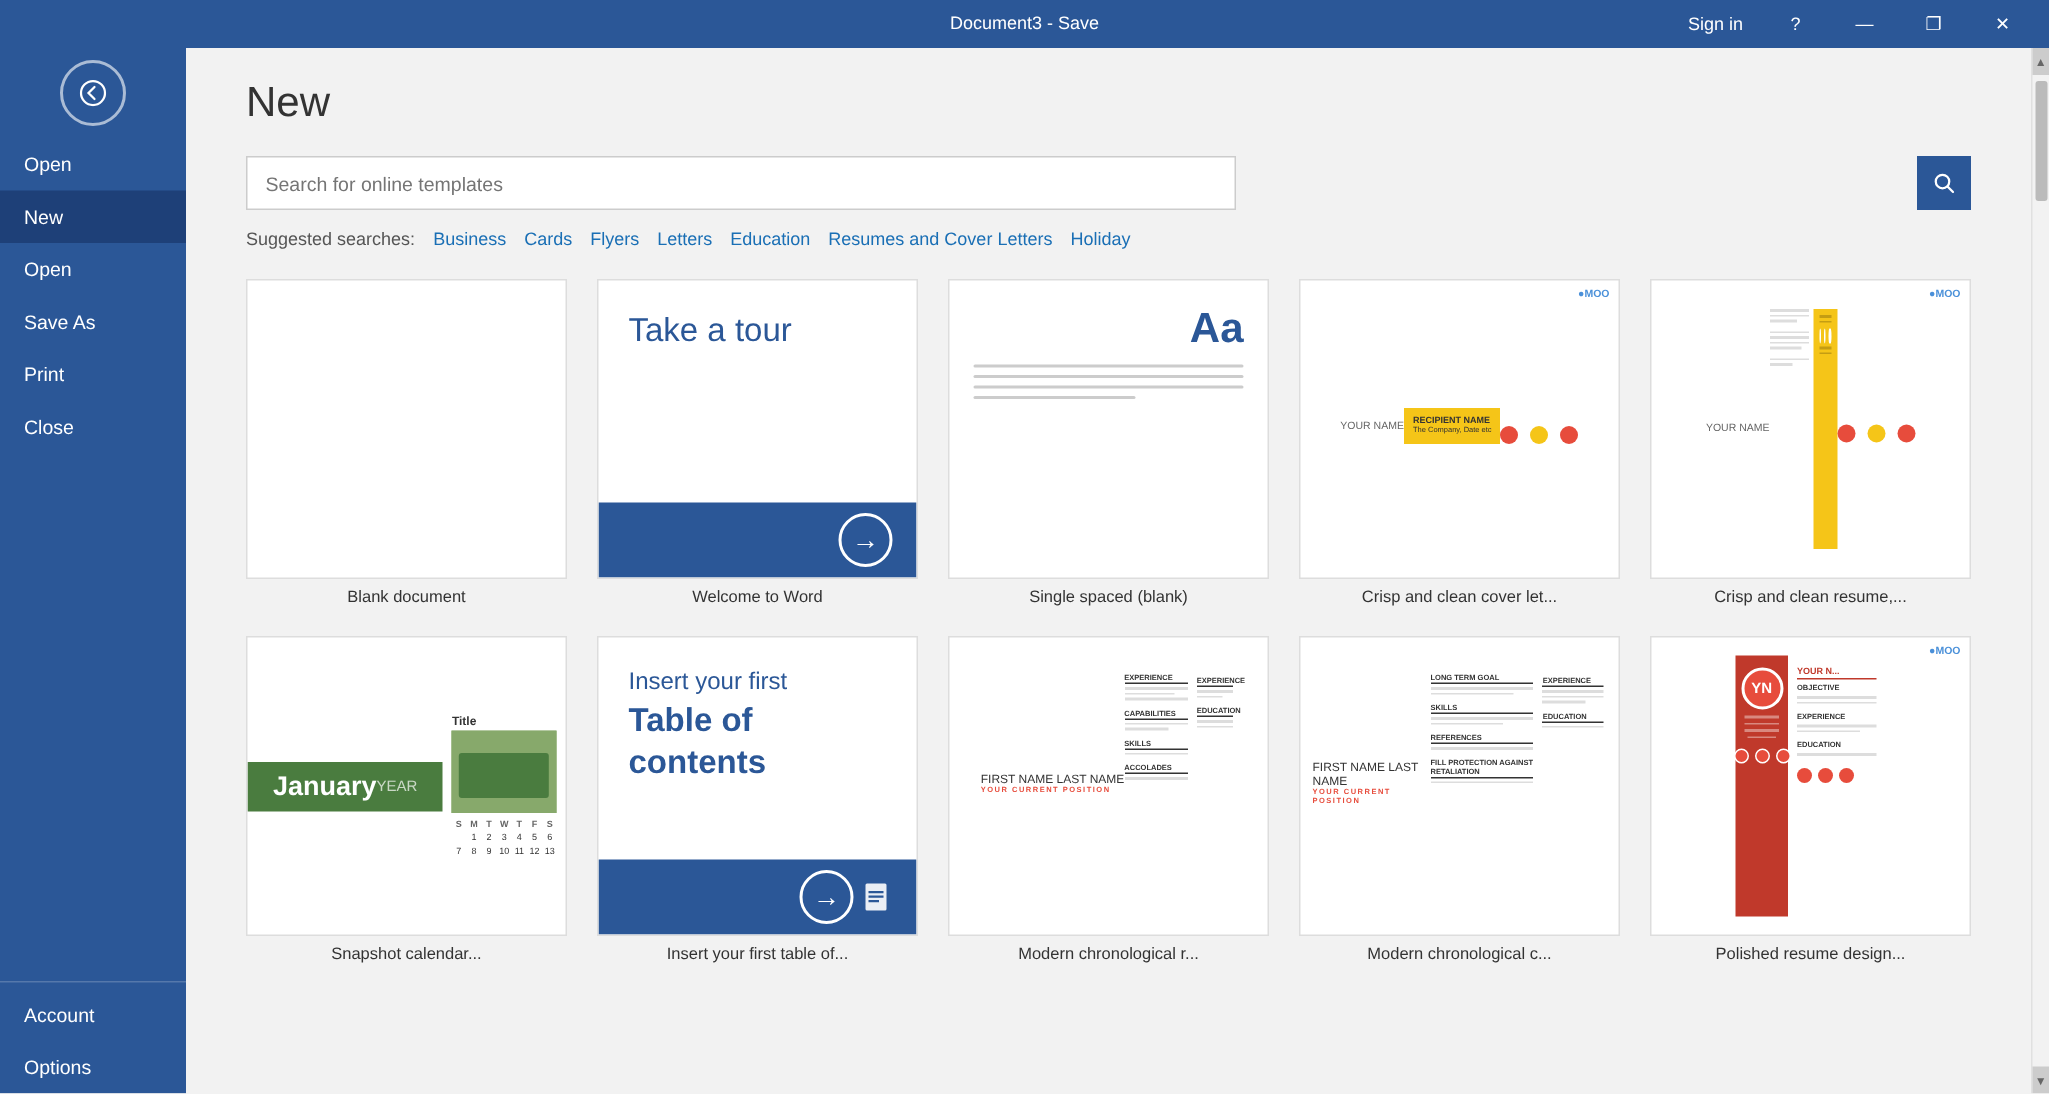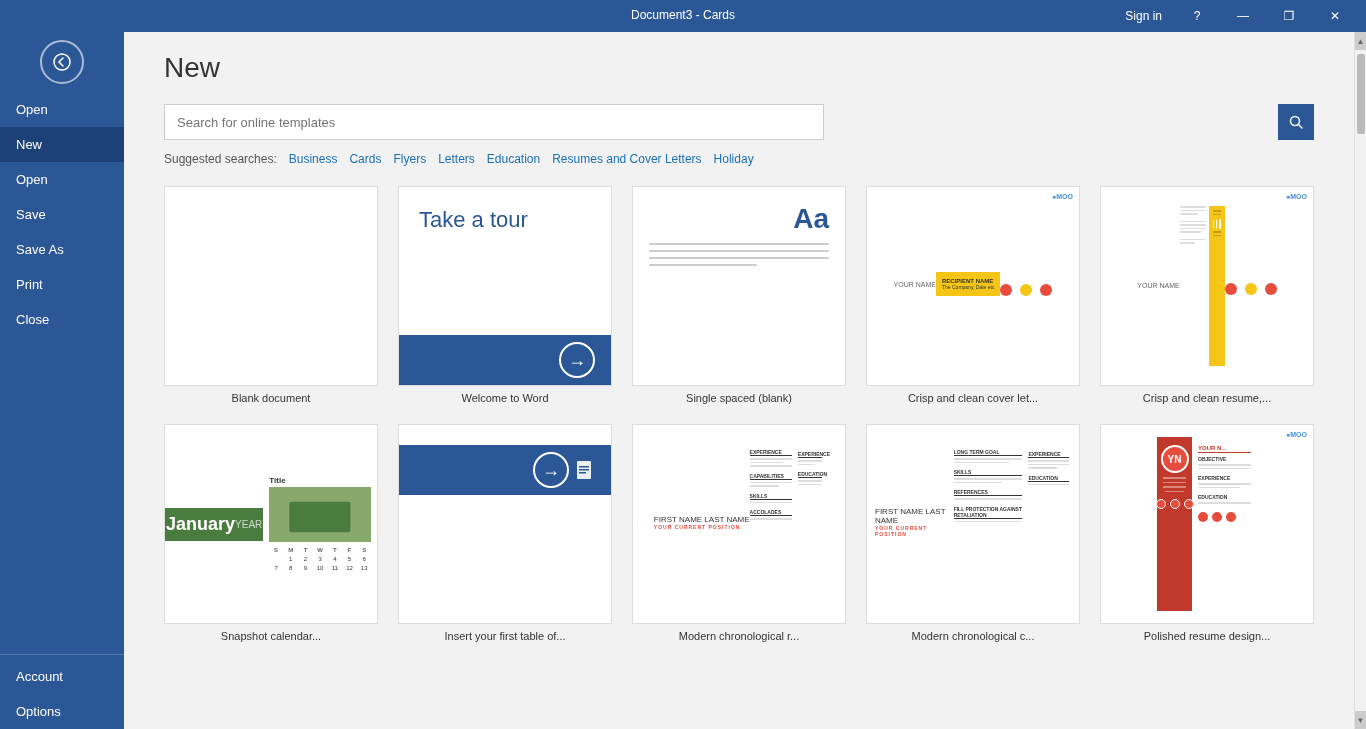--- a/index.html
+++ b/index.html
@@ -237,21 +237,21 @@
     .doc-lines { width: 100%; }
     .doc-line {
       height: 2px;
       background: #ccc;
       margin-bottom: 5px;
       border-radius: 1px;
     }
     .doc-line.short { width: 60%; }
     .cal-header {
       background: #4a7c3f;
-      padding: 6px 1px;
+      padding: 6px 17px;
       display: flex;
       justify-content: space-between;
       align-items: center;
     }
     .cal-month { color: white; font-size: 18px; font-weight: bold; }
     .cal-year { color: rgba(255,255,255,0.7); font-size: 10px; }
     .cal-body { padding: 6px; flex: 1; }
     .cal-img-placeholder {
       width: 100%;
       height: 55px;
@@ -329,21 +329,21 @@
       background: #bbb;
       border-radius: 2px;
       margin-top: 4px;
     }
   </style>
 </head>
 <body>
 
 <div class="title-bar">
   <div style="width:60px"></div>
-  <div class="title-bar-center">Document3 - Cards</div>
+  <div class="title-bar-center">Document3 - Save</div>
   <div style="display:flex;align-items:center;margin-left:auto;gap:0;">
     <span class="sign-in-btn">Sign in</span>
     <button class="title-btn">?</button>
     <button class="title-btn">—</button>
     <button class="title-btn">❐</button>
     <button class="title-btn close">✕</button>
   </div>
 </div>
 
 <div class="app-body">
@@ -356,23 +356,20 @@
       </svg>
     </div>
     <div class="sidebar-item">
       <span>Open</span>
     </div>
     <div class="sidebar-item active">
       <span>New</span>
     </div>
     <div class="sidebar-item">
       <span>Open</span>
-    </div>
-    <div class="sidebar-item">
-      <span>Save</span>
     </div>
     <div class="sidebar-item">
       <span>Save As</span>
     </div>
     <div class="sidebar-item">
       <span>Print</span>
     </div>
     <div class="sidebar-item">
       <span>Close</span>
     </div>
@@ -543,20 +540,25 @@
               <div class="cal-cell">12</div>
               <div class="cal-cell">13</div>
             </div>
           </div>
         </div>
         <div class="template-label">Snapshot calendar...</div>
       </div>
 
       <div class="template-item">
         <div class="template-thumb toc-thumb" style="flex-direction:column; justify-content:space-between; padding:20px; padding-bottom:0;">
+          <div class="toc-text">
+            <span>Insert your first</span><br>
+            <span class="big">Table of</span><br>
+            <span class="big">contents</span>
+          </div>
           <div class="toc-footer">
             <div style="display:flex;align-items:center;gap:6px;">
               <div style="width:36px;height:36px;border-radius:50%;border:2px solid white;display:flex;align-items:center;justify-content:center;color:white;font-size:18px;">→</div>
               <svg width="20" height="22" viewBox="0 0 20 22" fill="white">
                 <rect x="2" y="2" width="14" height="18" rx="1" fill="white" opacity="0.9"></rect>
                 <rect x="4" y="7" width="10" height="1.5" fill="#2b5797"></rect>
                 <rect x="4" y="10" width="10" height="1.5" fill="#2b5797"></rect>
                 <rect x="4" y="13" width="7" height="1.5" fill="#2b5797"></rect>
               </svg>
             </div>

